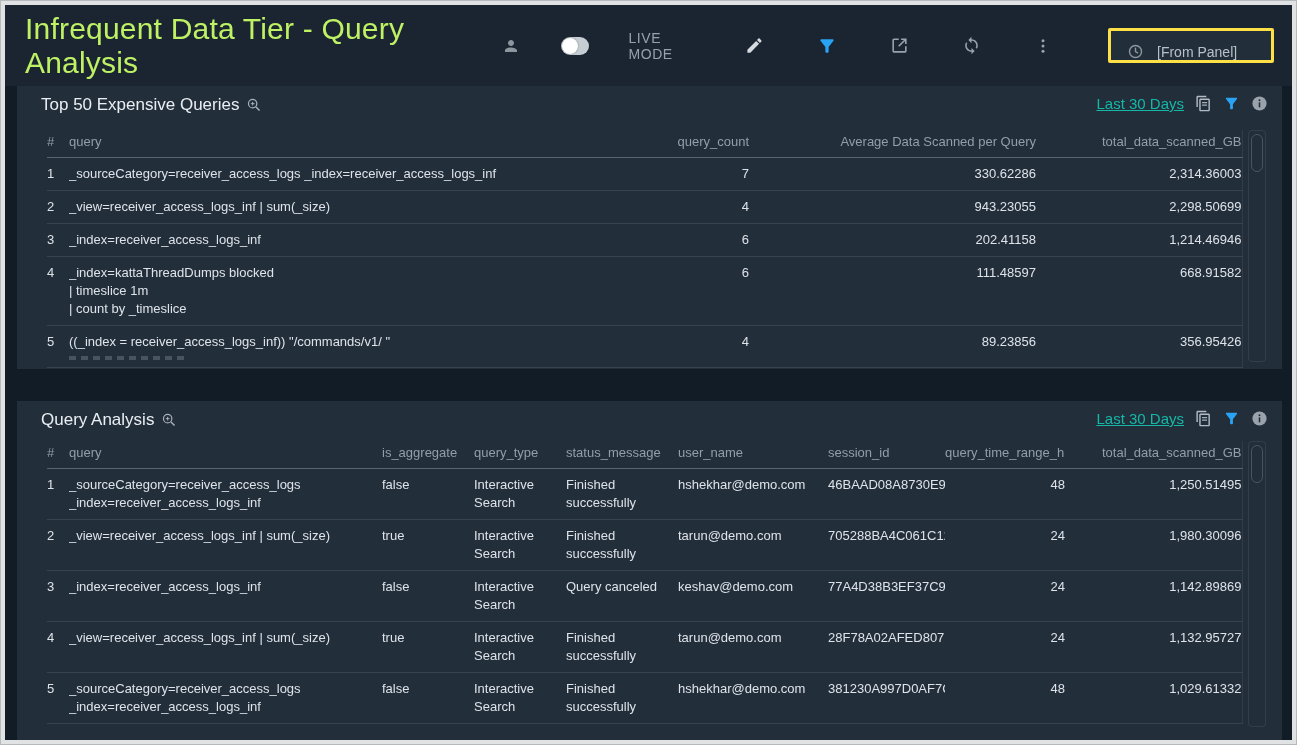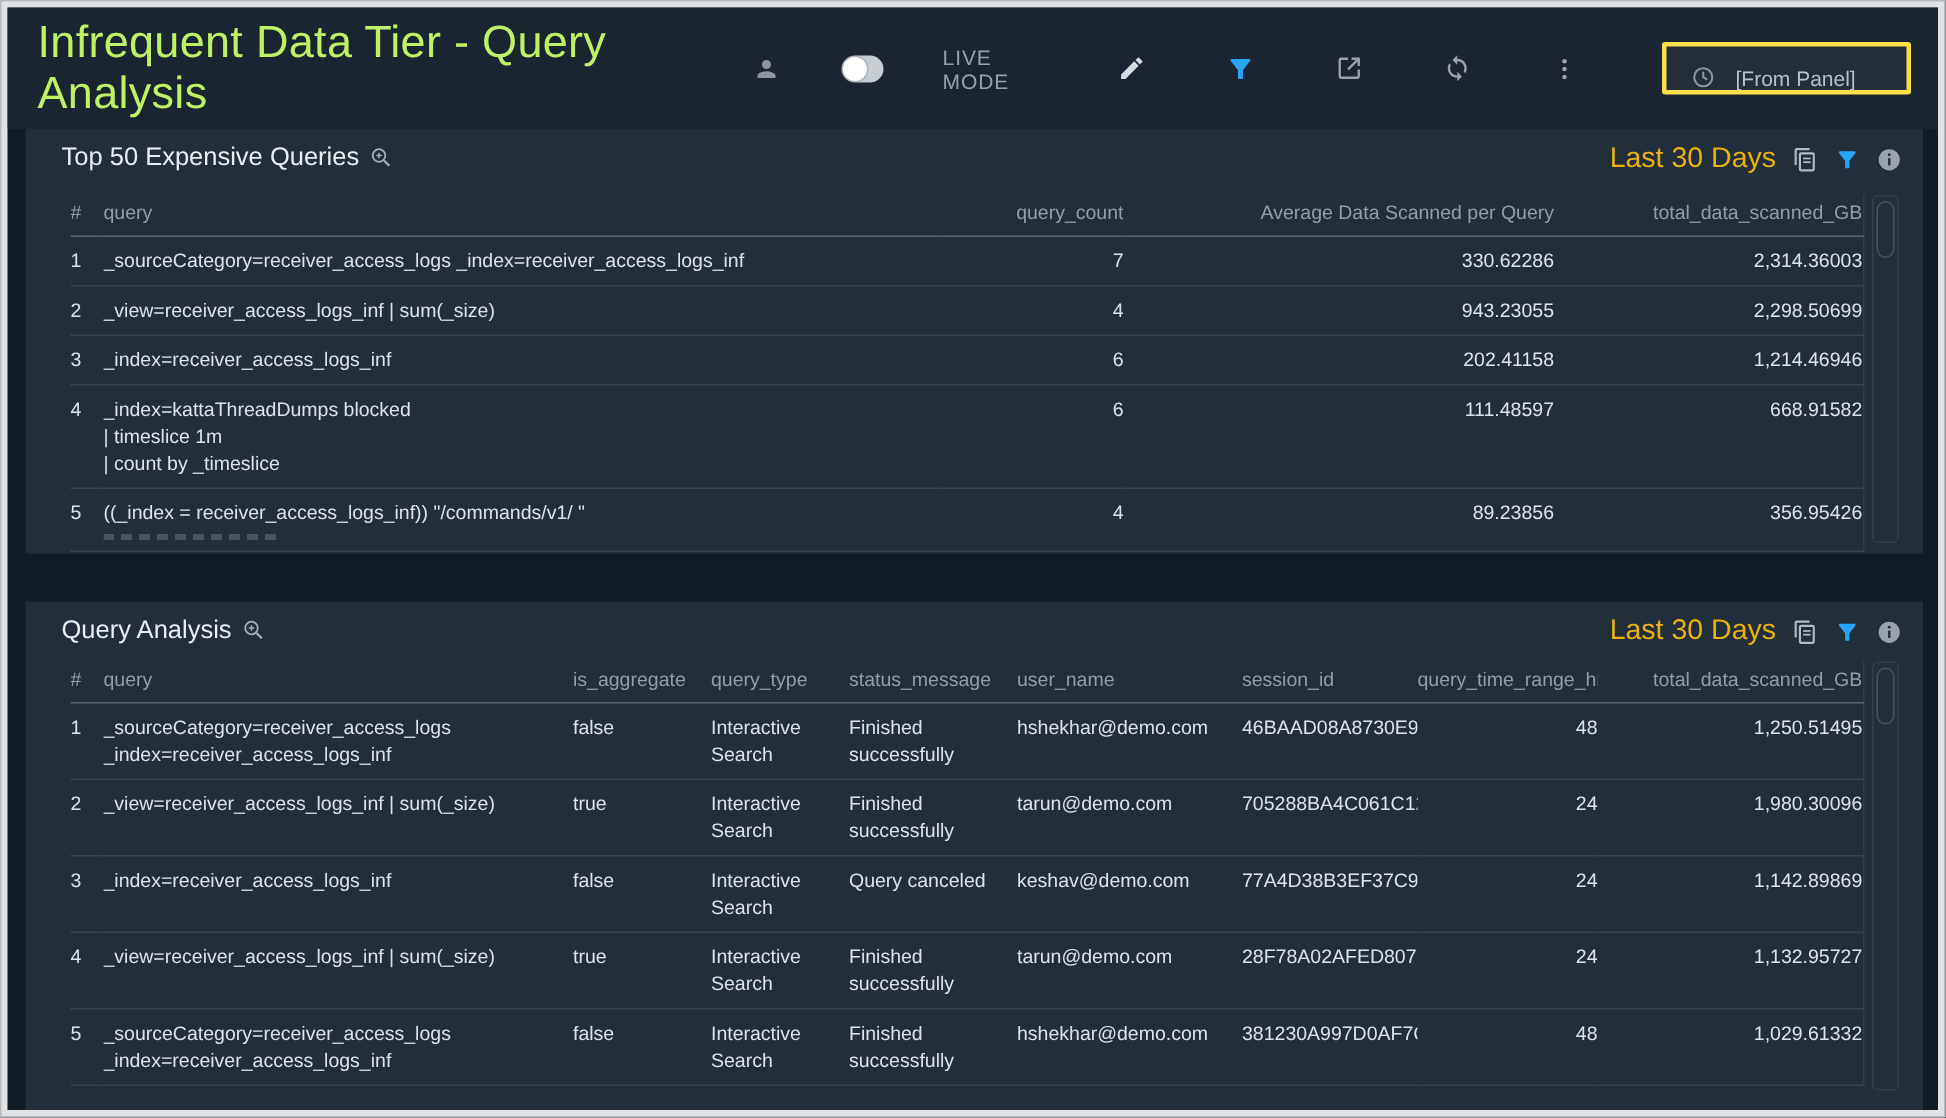--- a/index.html
+++ b/index.html
@@ -76,21 +76,21 @@
     padding: 9px 14px 0 24px; height: 34px;
   }
   .panel-title {
     font-size: 17px; font-weight: 500; color: #e9eef2;
     display: flex; align-items: center;
   }
   .panel-title .zoom-ic { margin-left: 7px; display: inline-flex; cursor: pointer; }
   .panel-head-right {
     margin-left: auto;
     display: flex; align-items: center;
-    color: #eab308; font-size: 19px;
+    color: #14b8a6; font-size: 15px; text-decoration: underline;
   }
   .panel-head-right .ph-icon { margin-left: 11px; display: inline-flex; cursor: pointer; }
 
   
   .grid { position: absolute; left: 30px; }
   .panel-1 .grid { top: 44px; }
   .panel-2 .grid { top: 40px; }
   table {
     border-collapse: collapse; table-layout: fixed;
     width: 1195px;

